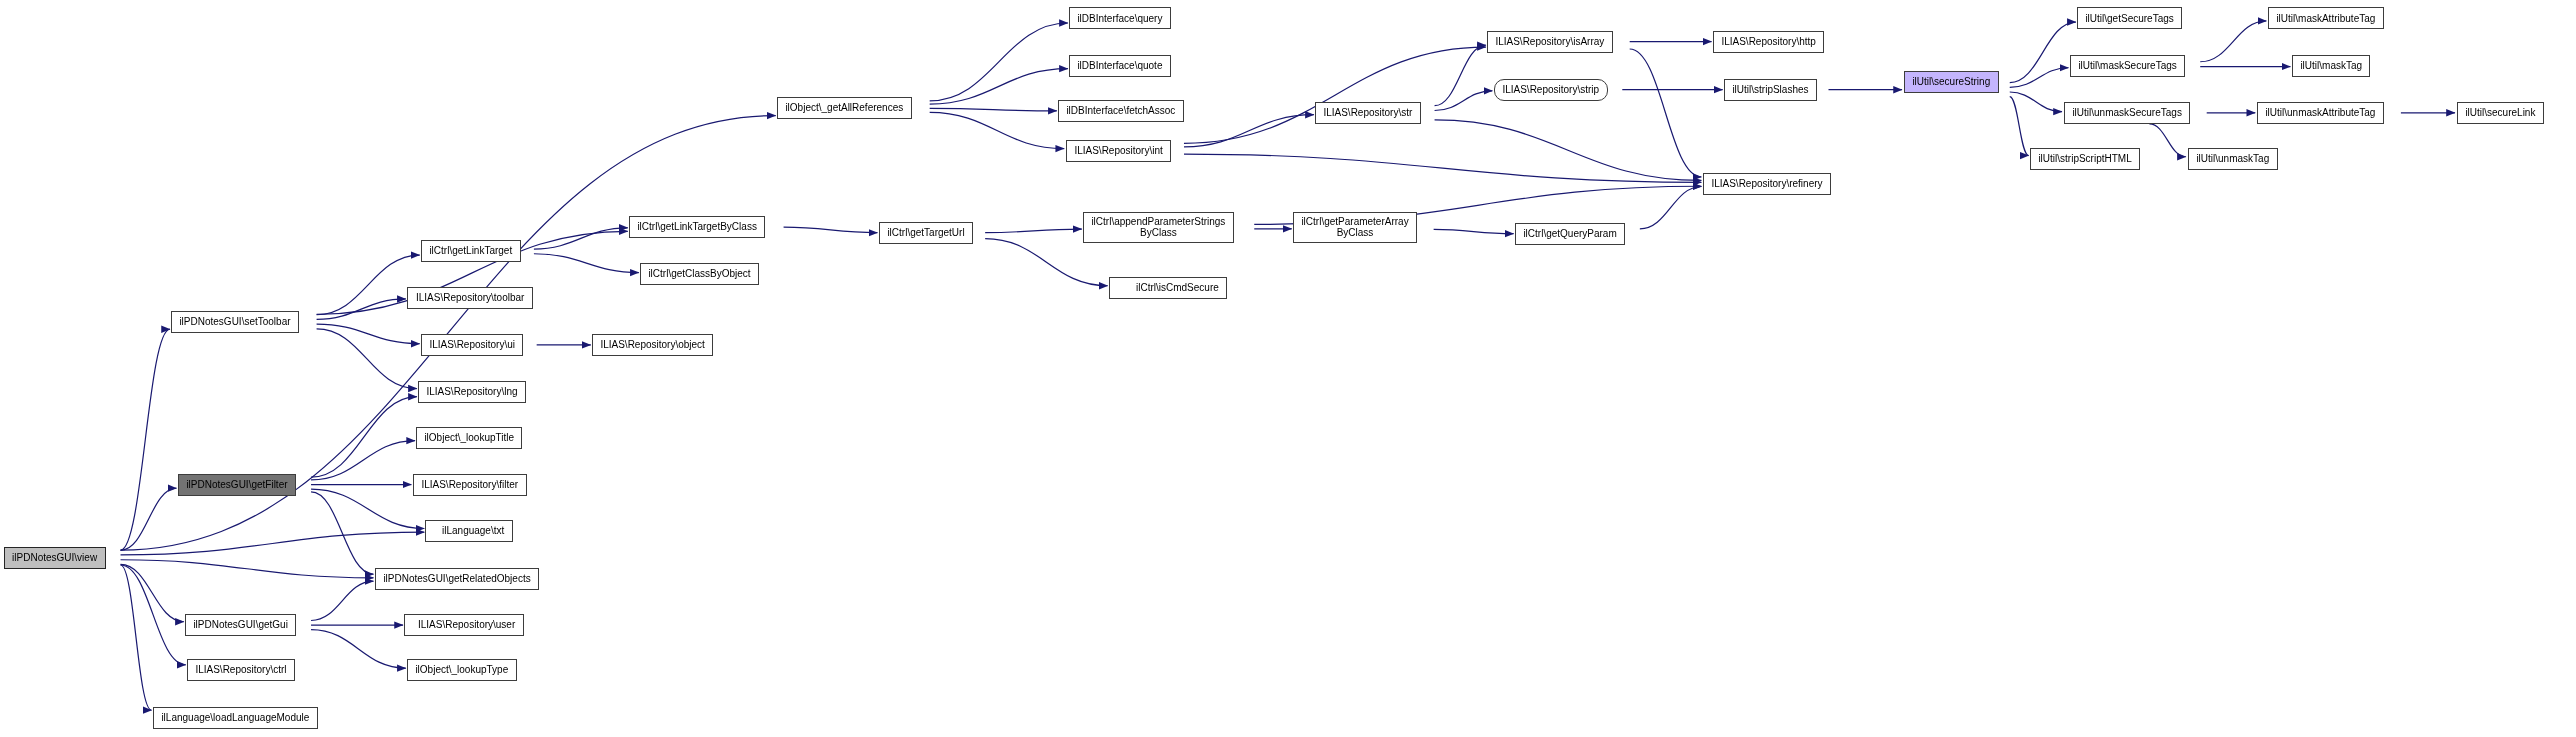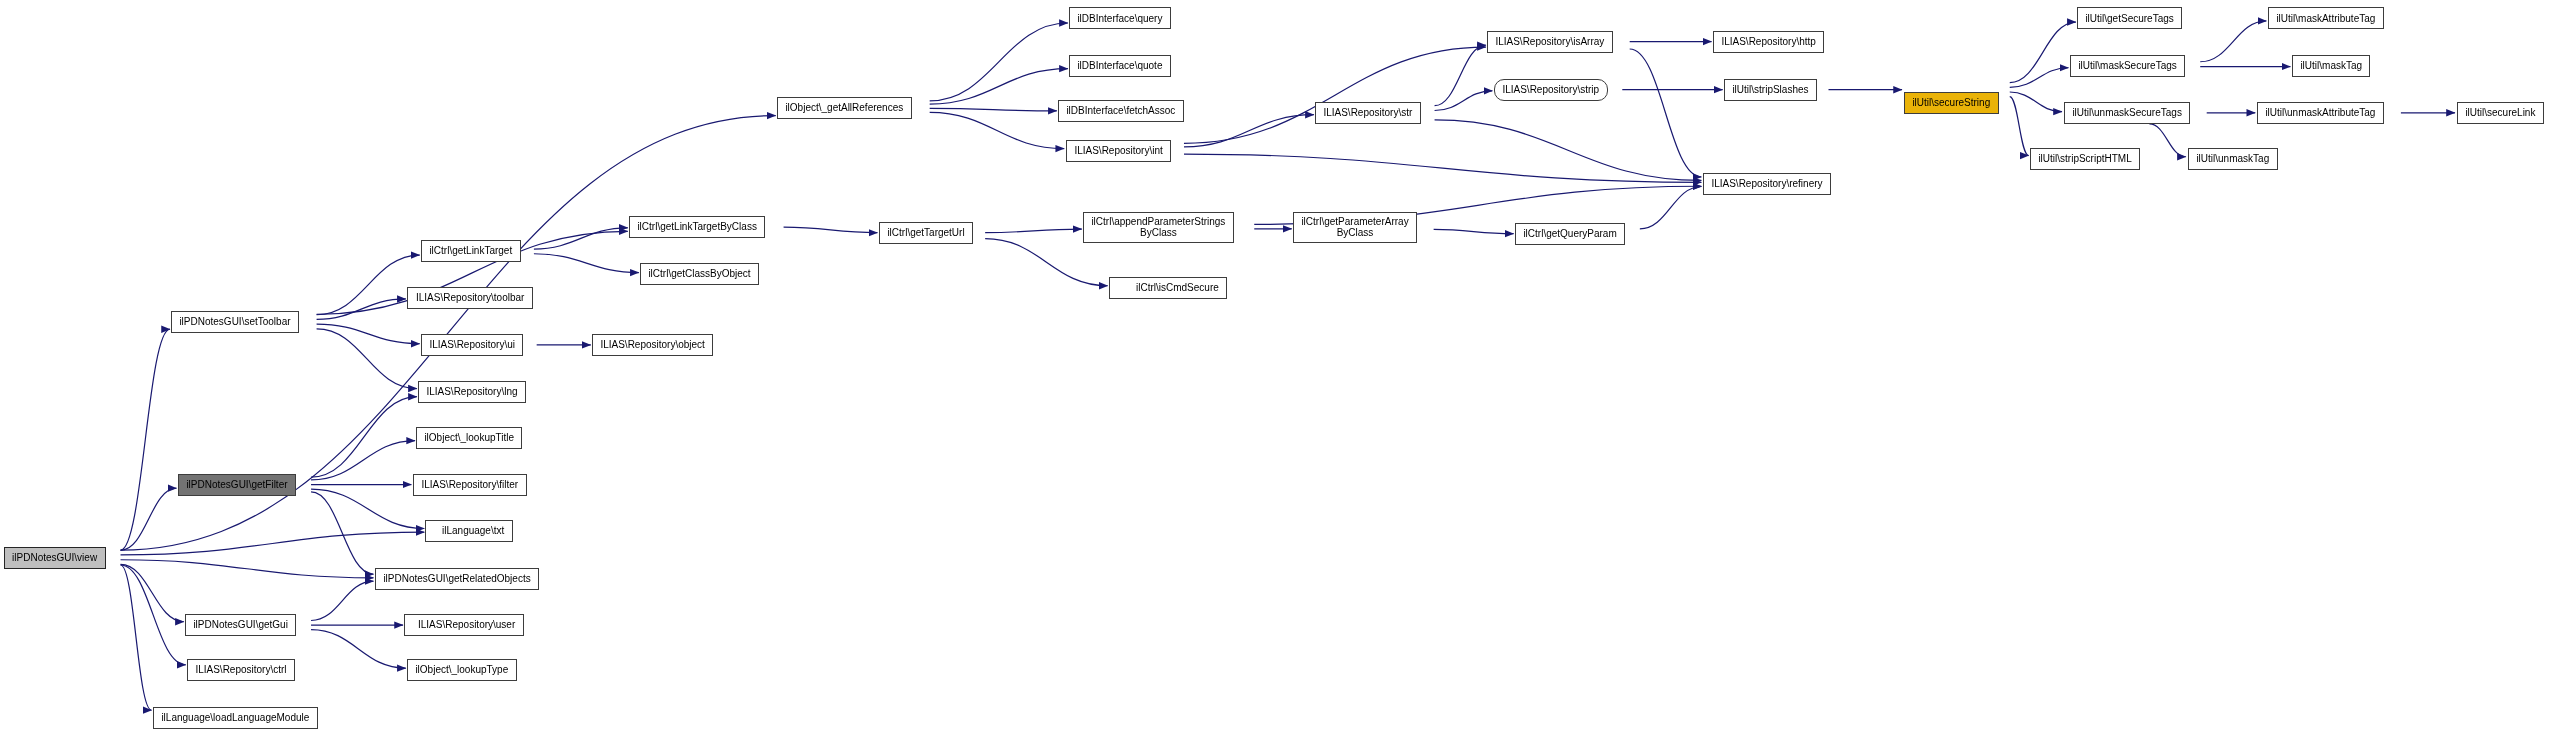--- a/index.html
+++ b/index.html
@@ -110,21 +110,21 @@
     <div class="node" style="left: 1703px; top: 173px; border-color: rgb(61, 61, 61); background: rgb(255, 255, 255);">ILIAS\Repository\refinery</div>
     <div class="node" style="left: 1069px; top: 7.4px; border-color: rgb(61, 61, 61); background: rgb(255, 255, 255);">ilDBInterface\query</div>
     <div class="node" style="left: 1069px; top: 55px; border-color: rgb(61, 61, 61); background: rgb(255, 255, 255);">ilDBInterface\quote</div>
     <div class="node" style="left: 1058px; top: 100px; border-color: rgb(61, 61, 61); background: rgb(255, 255, 255);">ilDBInterface\fetchAssoc</div>
     <div class="node" style="left: 1066px; top: 140px; border-color: rgb(61, 61, 61); background: rgb(255, 255, 255);">ILIAS\Repository\int</div>
     <div class="node" style="left: 1315px; top: 102px; border-color: rgb(61, 61, 61); background: rgb(255, 255, 255);">ILIAS\Repository\str</div>
     <div class="node" style="left: 1487px; top: 30.5px; border-color: rgb(61, 61, 61); background: rgb(255, 255, 255);">ILIAS\Repository\isArray</div>
     <div class="node" style="left: 1494px; top: 79px; border-color: rgb(61, 61, 61); background: rgb(255, 255, 255); border-radius: 10px;">ILIAS\Repository\strip</div>
     <div class="node" style="left: 1713px; top: 30.5px; border-color: rgb(61, 61, 61); background: rgb(255, 255, 255);">ILIAS\Repository\http</div>
     <div class="node" style="left: 1724px; top: 79px; border-color: rgb(61, 61, 61); background: rgb(255, 255, 255);">ilUtil\stripSlashes</div>
-    <div class="node" style="left: 1904px; top: 92px; border-color: rgb(61, 61, 61); background: #eab308;">ilUtil\secureString</div>
+    <div class="node" style="left: 1904px; top: 71px; border-color: rgb(61, 61, 61); background: #c4b5fd;">ilUtil\secureString</div>
     <div class="node" style="left: 2077px; top: 7.4px; border-color: rgb(61, 61, 61); background: rgb(255, 255, 255);">ilUtil\getSecureTags</div>
     <div class="node" style="left: 2070px; top: 55px; border-color: rgb(61, 61, 61); background: rgb(255, 255, 255);">ilUtil\maskSecureTags</div>
     <div class="node" style="left: 2064px; top: 102px; border-color: rgb(61, 61, 61); background: rgb(255, 255, 255);">ilUtil\unmaskSecureTags</div>
     <div class="node" style="left: 2030px; top: 148px; border-color: rgb(61, 61, 61); background: rgb(255, 255, 255);">ilUtil\stripScriptHTML</div>
     <div class="node" style="left: 2188px; top: 148px; border-color: rgb(61, 61, 61); background: rgb(255, 255, 255);">ilUtil\unmaskTag</div>
     <div class="node" style="left: 2268px; top: 7.4px; border-color: rgb(61, 61, 61); background: rgb(255, 255, 255);">ilUtil\maskAttributeTag</div>
     <div class="node" style="left: 2292px; top: 55px; border-color: rgb(61, 61, 61); background: rgb(255, 255, 255);">ilUtil\maskTag</div>
     <div class="node" style="left: 2257px; top: 102px; border-color: rgb(61, 61, 61); background: rgb(255, 255, 255);">ilUtil\unmaskAttributeTag</div>
     <div class="node" style="left: 2457px; top: 102px; border-color: rgb(61, 61, 61); background: rgb(255, 255, 255);">ilUtil\secureLink</div>
   </div>

